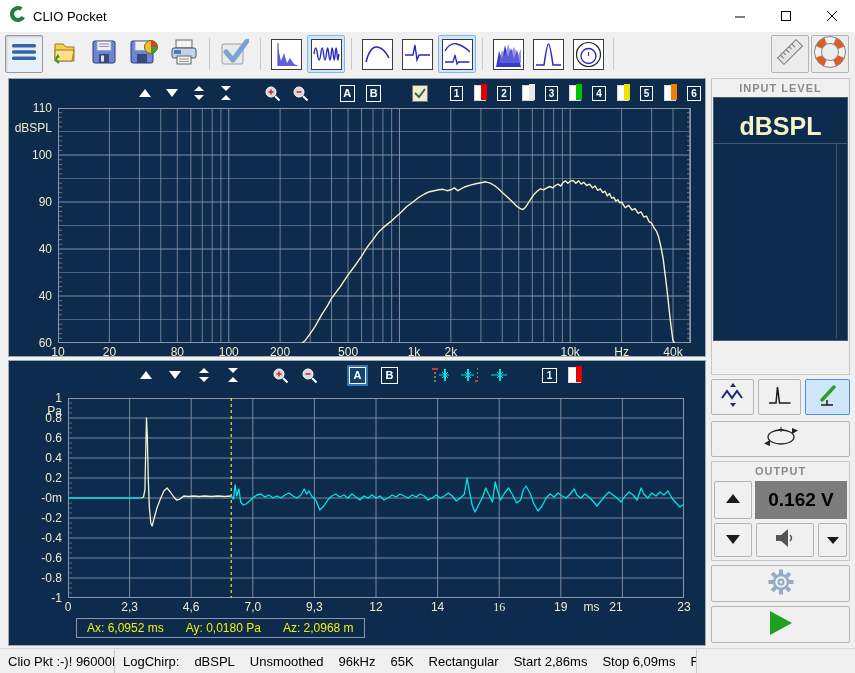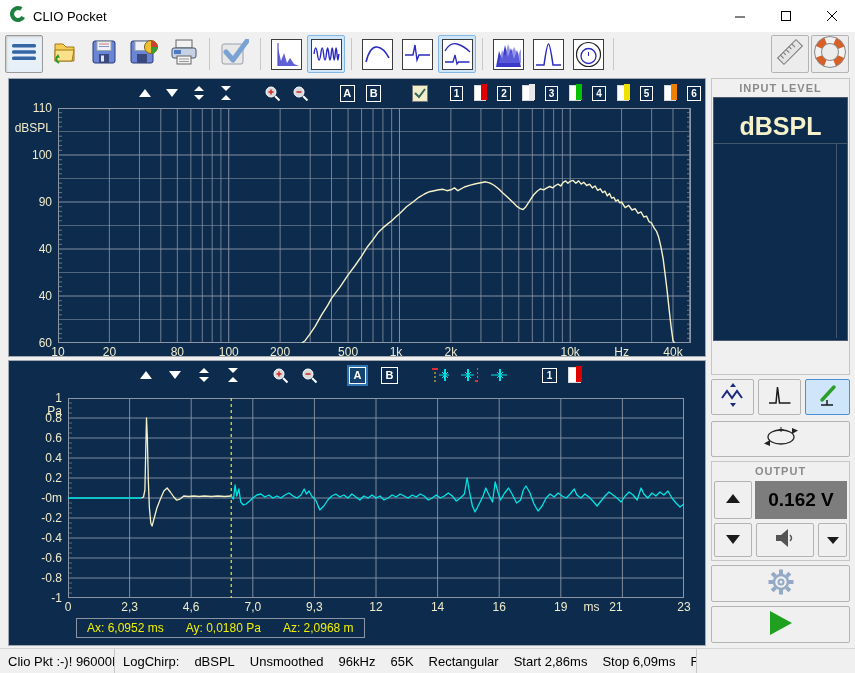--- a/index.html
+++ b/index.html
@@ -452,21 +452,21 @@
             <rect x="0.5" y="0.5" width="632" height="234" fill="none" stroke="#8b95a5"></rect>
             <polyline points="243.8,235.0 247.1,232.7 252.2,225.6 257.0,218.6 263.6,206.8 269.7,197.4 273.5,190.3 282.3,178.6 290.1,166.8 297.1,157.5 303.6,148.1 309.5,138.7 315.0,131.6 320.1,124.6 324.9,119.9 329.4,116.1 333.7,112.8 337.7,109.0 341.5,105.8 348.5,98.7 355.0,94.0 360.9,89.3 366.4,86.0 371.5,83.7 376.3,82.7 380.8,81.8 385.0,81.3 389.1,82.7 392.9,81.8 396.5,79.9 399.9,82.7 406.4,79.0 412.3,77.1 417.8,75.7 422.9,74.7 427.7,73.8 432.2,75.2 436.4,77.5 440.5,80.8 444.3,84.6 449.6,89.3 454.6,94.0 459.3,98.7 462.3,100.6 465.1,101.5 467.9,98.7 471.8,92.6 475.5,87.0 479.1,83.2 482.5,80.8 485.7,81.8 488.9,79.9 491.8,78.5 494.7,79.9 497.5,77.5 500.1,76.1 502.7,78.0 505.2,74.3 507.6,72.9 509.9,75.2 512.2,73.3 515.1,72.4 517.9,75.2 520.6,72.9 523.2,76.1 525.7,74.3 528.7,77.5 531.6,76.1 534.4,79.9 537.1,78.0 539.7,82.3 542.3,80.8 544.7,84.6 547.0,83.2 549.3,87.9 551.5,85.5 553.7,90.2 555.8,89.3 557.8,93.1 559.8,91.7 561.7,94.9 563.6,94.0 567.2,99.6 570.7,97.3 574.0,102.0 577.1,100.6 580.1,105.3 583.0,103.9 585.8,109.0 588.5,108.1 591.1,113.7 593.7,115.2 596.1,119.9 598.4,123.1 600.7,129.3 602.9,138.7 605.1,150.4 607.2,166.8 609.2,183.3 611.2,202.1 613.1,218.6 615.0,232.7 616.5,235.0" fill="none" stroke="#f6f2c8" stroke-width="1.4" stroke-linejoin="round"></polyline>
           </svg></div>
       <div class="xlabels" id="topX" style="position:absolute;left:49px;top:266px;width:649px;height:14px;">
           <span style="left: 0px;">10</span>
           <span style="left: 51.3954px;">20</span>
           <span style="left: 119.336px;">80</span>
           <span style="left: 170.732px;">100</span>
           <span style="left: 222.127px;">200</span>
           <span style="left: 290.068px;">500</span>
-          <span style="left: 338px;">1k</span>
+          <span style="left: 356px;">1k</span>
           <span style="left: 392.859px;">2k</span>
           <span style="left: 460.8px; margin-top: 44px;">5k</span>
           <span style="left: 512.195px;">10k</span>
           <span style="left: 563.591px;">Hz</span>
           <span style="left: 614.986px;">40k</span>
         </div>
     </div>
 
     <div class="gpanel" id="botPanel">
       <div class="g-toolbar">
@@ -612,21 +612,21 @@
             <polyline points="163.1,98.0 165.5,101.0 167.1,87.0 168.7,98.0 170.9,91.0 172.7,104.0 175.4,107.0 178.1,106.0 181.6,103.0 184.8,100.0 188.8,97.0 192.8,96.0 196.9,99.0 200.9,97.0 204.9,100.0 208.9,98.0 212.9,100.0 216.9,97.0 221.0,95.0 225.0,98.0 229.0,100.0 233.0,97.0 236.2,91.0 238.4,96.0 241.0,93.0 243.7,98.0 247.7,102.0 251.8,112.0 255.8,108.0 259.8,102.0 263.8,98.0 267.8,96.0 271.8,99.0 275.9,97.0 279.9,100.0 283.9,96.0 287.9,99.0 291.9,102.0 295.9,98.0 300.0,100.0 304.0,97.0 308.0,100.0 312.0,98.0 316.0,102.0 320.1,100.0 324.1,97.0 328.1,99.0 332.1,96.0 336.1,98.0 340.1,100.0 344.2,97.0 348.2,99.0 352.2,96.0 356.2,98.0 360.2,102.0 364.2,100.0 368.3,97.0 372.3,100.0 376.3,98.0 380.3,95.0 384.3,98.0 388.3,103.0 392.4,100.0 396.4,96.0 399.1,80.0 401.7,95.0 404.4,108.0 407.1,114.0 411.1,106.0 415.1,98.0 417.8,90.0 420.5,96.0 424.5,104.0 427.2,84.0 429.9,94.0 432.5,102.0 436.6,95.0 440.6,90.0 444.6,97.0 448.6,105.0 452.6,102.0 455.3,92.0 458.0,88.0 462.0,95.0 466.0,106.0 470.0,113.0 474.1,108.0 478.1,100.0 482.1,96.0 486.1,99.0 490.1,95.0 494.1,98.0 498.2,100.0 502.2,96.0 506.2,91.0 508.9,97.0 512.9,100.0 516.9,96.0 520.9,99.0 524.9,103.0 529.0,108.0 533.0,103.0 537.0,98.0 541.0,94.0 545.0,97.0 549.0,100.0 553.1,104.0 557.1,98.0 561.1,94.0 565.1,97.0 569.1,102.0 573.1,90.0 575.8,96.0 579.8,100.0 583.9,95.0 587.9,98.0 591.9,94.0 595.9,97.0 599.9,93.0 603.9,100.0 608.0,105.0 612.0,109.0 616.0,106.0" fill="none" stroke="#00e4e4" stroke-width="1.3" stroke-linejoin="round"></polyline>
           </svg></div>
       <div class="xlabels" id="botX" style="position:absolute;left:59px;top:239px;width:632px;height:14px;">
           <span style="left: 0px;">0</span>
           <span style="left: 61.6px;">2,3</span>
           <span style="left: 123.2px;">4,6</span>
           <span style="left: 184.8px;">7,0</span>
           <span style="left: 246.4px;">9,3</span>
           <span style="left: 308px;">12</span>
           <span style="left: 369.6px;">14</span>
-          <span style="left: 431.2px;">16</span>
+          <span style="left: 431.2px; font-family: Liberation Serif, serif;">16</span>
           <span style="left: 492.8px;">19</span>
           <span style="left: 523.6px;">ms</span>
           <span style="left: 548px;">21</span>
           <span style="left: 616px;">23</span>
         </div>
       <div class="axbox" style="left:67px;top:257px;">
         <span>Ax: 6,0952 ms</span>
         <span>Ay: 0,0180 Pa</span>
         <span>Az: 2,0968 m</span>
       </div>

